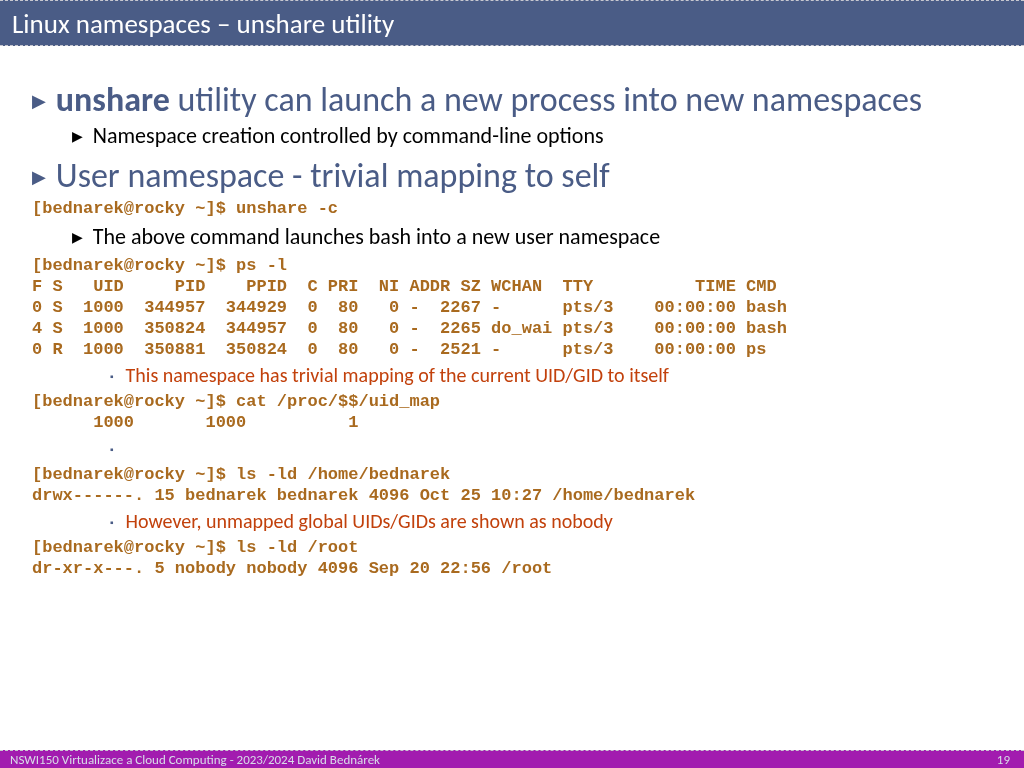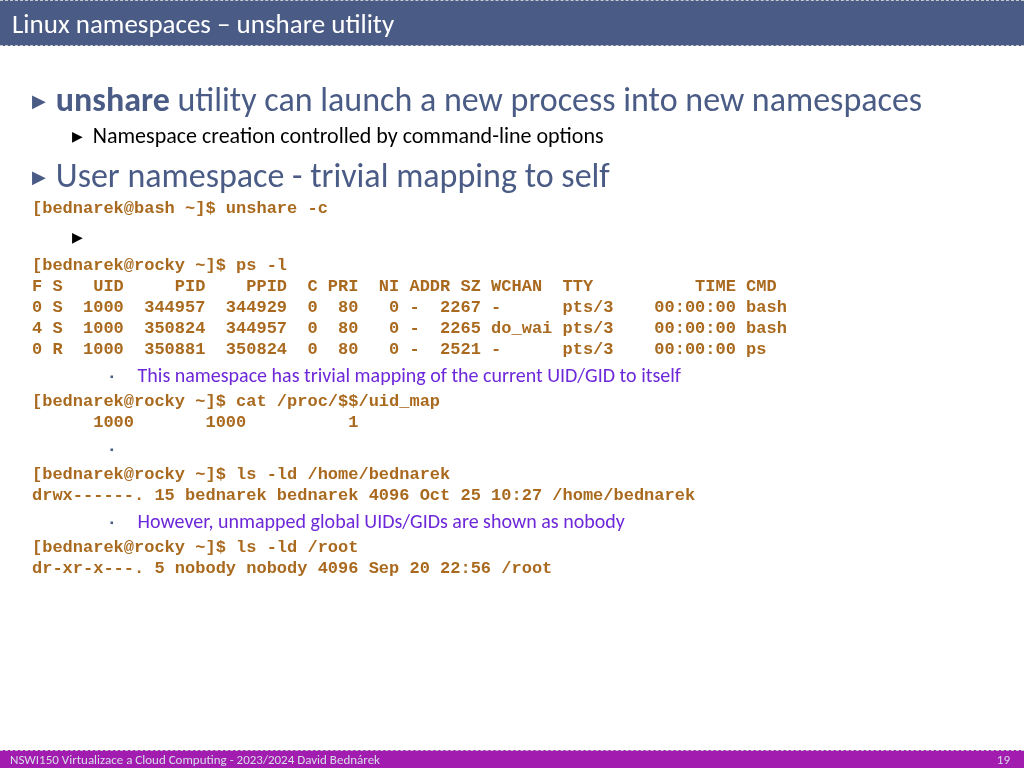--- a/index.html
+++ b/index.html
@@ -20,21 +20,21 @@
   .body { padding: 24px 20px 0 32px; }
   .lvl1 { display: flex; align-items: flex-start; margin: 14px 0 6px 0; }
   .lvl1 .arrow { color: #4a5c86; font-size: 18px; line-height: 30px; margin-right: 10px; margin-top: 2px; }
   .lvl1 .txt { color: #4a5c86; font-size: 34px; line-height: 32px; }
   .lvl1 .txt .bold { font-weight: 700; }
   .lvl2 { display: flex; align-items: flex-start; margin: 4px 0 4px 40px; }
   .lvl2 .arrow { color: #000; font-size: 14px; line-height: 26px; margin-right: 10px; margin-top: 2px; }
   .lvl2 .txt { color: #000; font-size: 22px; line-height: 28px; }
   .lvl3 { display: flex; align-items: flex-start; margin: 2px 0 2px 78px; }
   .lvl3 .sq { color: #4a5c86; font-size: 10px; line-height: 24px; margin-right: 12px; margin-top: 3px; }
-  .lvl3 .txt { color: #6d28d9; font-size: 20px; line-height: 26px; margin-left: 12px; }
+  .lvl3 .txt { color: #c2410c; font-size: 20px; line-height: 26px; }
   .code {
     font-family: Consolas, "Courier New", monospace;
     font-weight: 700;
     color: #a96a1f;
     font-size: 17px;
     line-height: 21px;
     white-space: pre;
     margin-left: 0;
   }
   .footer {
@@ -72,24 +72,25 @@
     <div class="lvl2">
       <span class="arrow">▶</span>
       <span class="txt">Namespace creation controlled by command-line options</span>
     </div>
 
     <div class="lvl1" style="margin-top:10px;">
       <span class="arrow">▶</span>
       <span class="txt">User namespace - trivial mapping to self</span>
     </div>
 
-    <div class="code">[bednarek@bash ~]$ unshare -c</div>
+    <div class="code">[bednarek@rocky ~]$ unshare -c</div>
 
     <div class="lvl2">
       <span class="arrow">▶</span>
+      <span class="txt">The above command launches bash into a new user namespace</span>
     </div>
 
     <div class="code">[bednarek@rocky ~]$ ps -l
 F S   UID     PID    PPID  C PRI  NI ADDR SZ WCHAN  TTY          TIME CMD
 0 S  1000  344957  344929  0  80   0 -  2267 -      pts/3    00:00:00 bash
 4 S  1000  350824  344957  0  80   0 -  2265 do_wai pts/3    00:00:00 bash
 0 R  1000  350881  350824  0  80   0 -  2521 -      pts/3    00:00:00 ps</div>
 
     <div class="lvl3">
       <span class="sq">▪</span>

